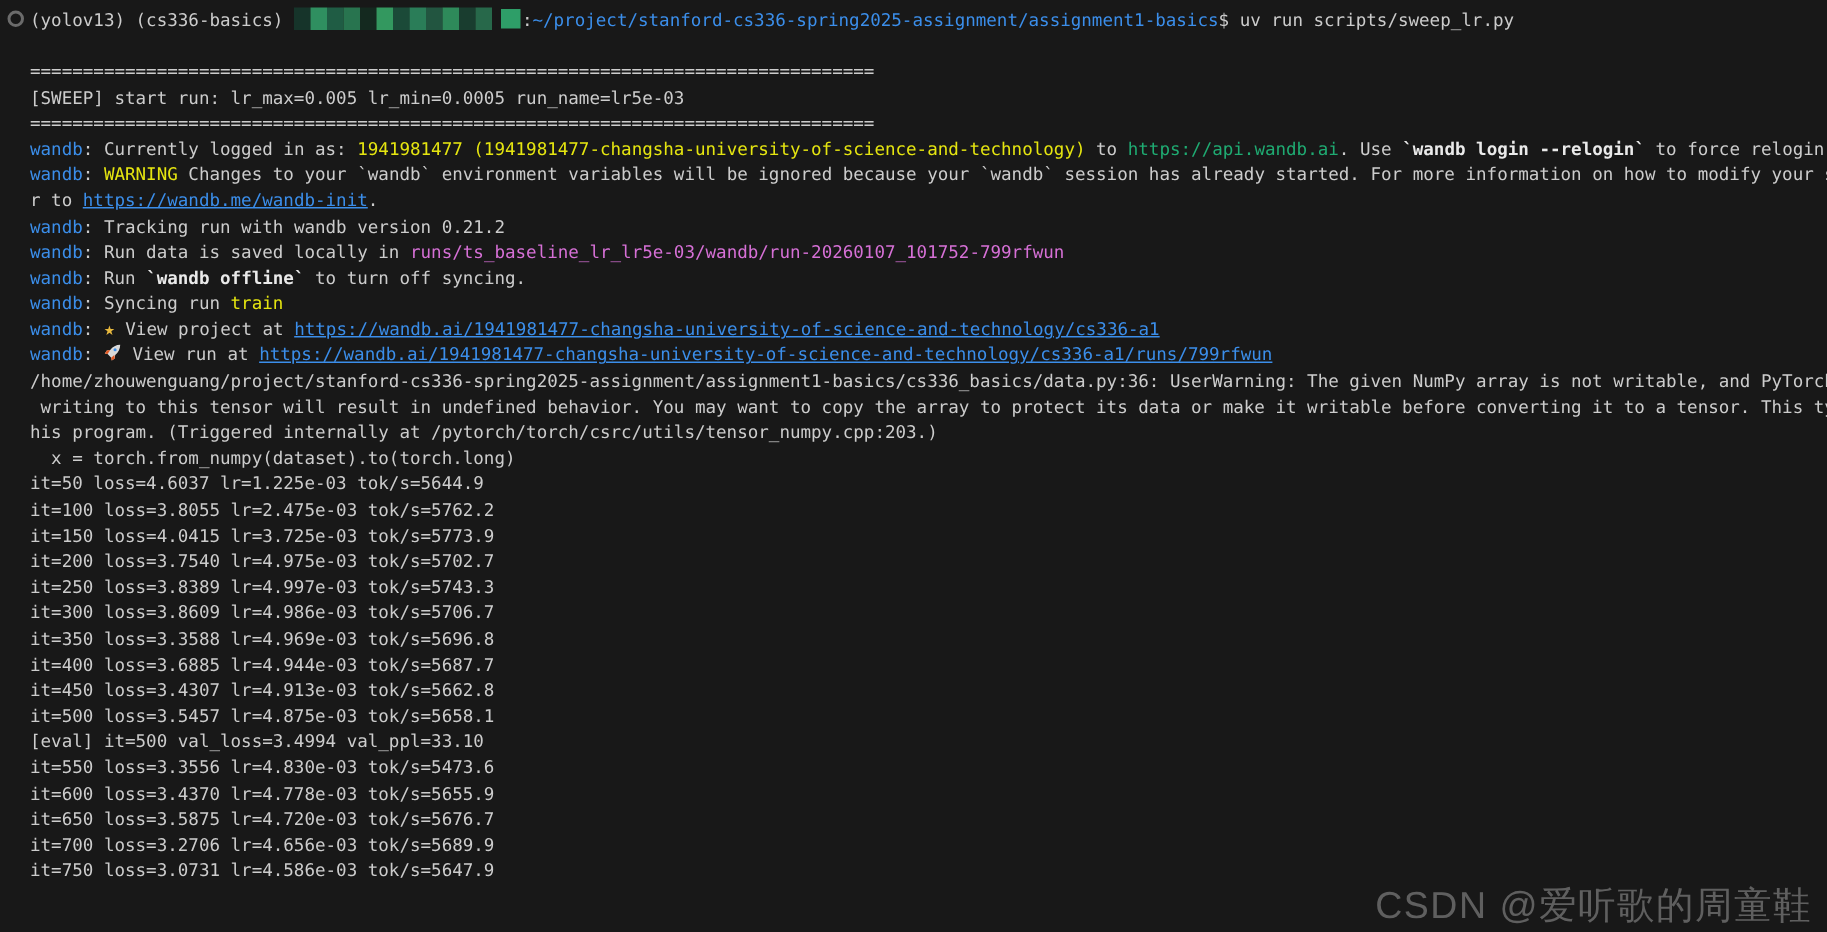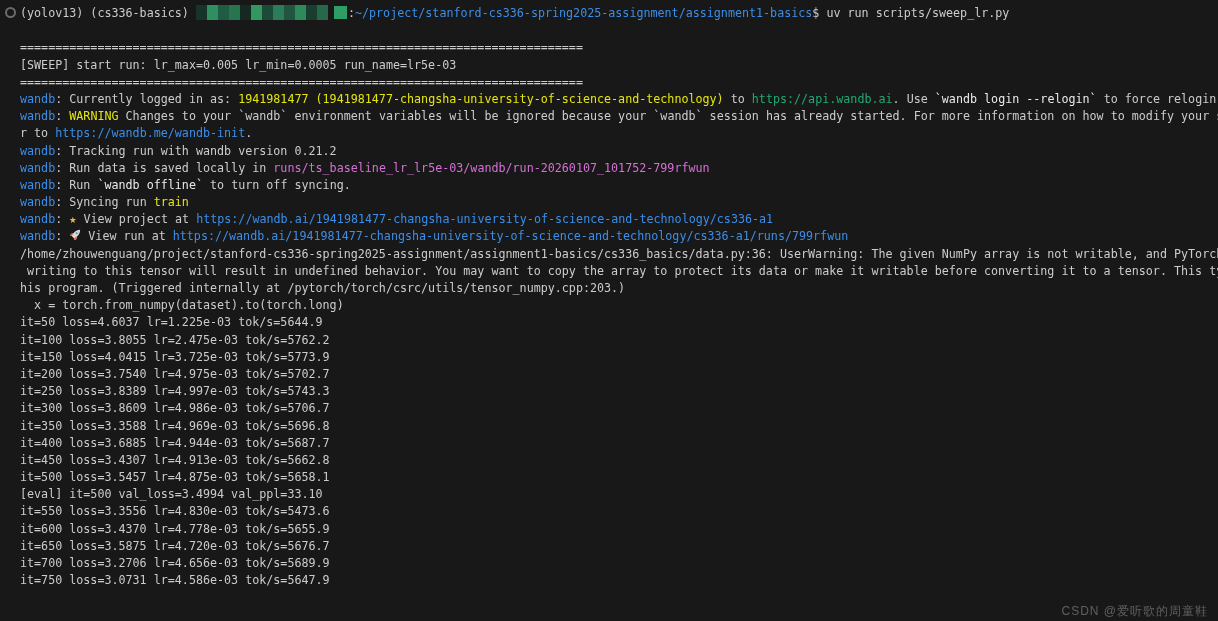--- a/index.html
+++ b/index.html
@@ -16,36 +16,36 @@
     white-space:pre;
     font-size:11.7px;
     color:var(--foreground,#cccccc);
   }
   .row{height:17.2px;line-height:17.2px;white-space:pre;}
   .s-fg{color:var(--foreground)}
   .s-blue{color:var(--blue)}
   .s-yellow{color:var(--yellow)}
   .s-green{color:var(--green)}
   .s-magenta{color:var(--magenta)}
-  .s-boldWhite{color:var(--bold_white);font-weight:normal}
+  .s-boldWhite{color:var(--bold_white);font-weight:bold}
   .s-pathBold{color:var(--blue);font-weight:normal}
-  .s-link{color:var(--link_blue);cursor:pointer}
+  .s-link{color:var(--link_blue);text-decoration:underline;cursor:pointer}
   .redact{display:inline-block;vertical-align:middle;margin:0 6px 2px 0;font-size:0;line-height:0;}
   .rblock{display:inline-block;width:11px;height:15px;}
   .user-block{display:inline-block;width:13px;height:13px;vertical-align:middle;margin:0 1px 2px 0;background:var(--block_green);}
   .emoji-star{color:var(--star_gold);font-size:12px;}
   .rocket-svg{vertical-align:-1px;}
   #cmd-decorator{
     position:absolute;left:5px;top:7px;width:7px;height:7px;
     border:2px solid #6b6b6b;border-radius:50%;
   }
   #watermark{
     position:absolute;right:10px;bottom:1px;
     font-family:"Liberation Sans","DejaVu Sans",sans-serif;
-    font-size:12px;letter-spacing:1px;
+    font-size:25px;letter-spacing:1px;
     color:#9a9a9a;opacity:0.55;
   }
 </style>
 </head>
 <body style="--background: #181818; --foreground: #cccccc; --blue: #3b8eea; --yellow: #e5e510; --green: #1fab72; --magenta: #d670d6; --bold_white: #eaeaea; --link_blue: #3b8eea; --star_gold: #e8b93e; --block_green: #2e9e68;">
 
 <div id="cmd-decorator"></div>
 
 <div id="terminal"><div class="row"><span class="s-fg">(yolov13) (cs336-basics) </span><span class="redact"><span class="rblock" style="background: rgb(22, 52, 42);"></span><span class="rblock" style="background: rgb(47, 143, 96);"></span><span class="rblock" style="background: rgb(31, 92, 68);"></span><span class="rblock" style="background: rgb(40, 116, 79);"></span><span class="rblock" style="background: rgb(20, 41, 31);"></span><span class="rblock" style="background: rgb(51, 152, 95);"></span><span class="rblock" style="background: rgb(27, 74, 56);"></span><span class="rblock" style="background: rgb(42, 125, 88);"></span><span class="rblock" style="background: rgb(34, 85, 64);"></span><span class="rblock" style="background: rgb(46, 138, 90);"></span><span class="rblock" style="background: rgb(25, 61, 47);"></span><span class="rblock" style="background: rgb(39, 104, 74);"></span></span><span class="user-block"></span><span class="s-fg">:</span><span class="s-pathBold">~/project/stanford-cs336-spring2025-assignment/assignment1-basics</span><span class="s-fg">$ uv run scripts/sweep_lr.py</span></div><div class="row"><span class="s-fg"></span></div><div class="row"><span class="s-fg">================================================================================</span></div><div class="row"><span class="s-fg">[SWEEP] start run: lr_max=0.005 lr_min=0.0005 run_name=lr5e-03</span></div><div class="row"><span class="s-fg">================================================================================</span></div><div class="row"><span class="s-blue">wandb</span><span class="s-fg">: Currently logged in as: </span><span class="s-yellow">1941981477 (1941981477-changsha-university-of-science-and-technology)</span><span class="s-fg"> to </span><span class="s-green">https://api.wandb.ai</span><span class="s-fg">. Use </span><span class="s-boldWhite">`wandb login --relogin`</span><span class="s-fg"> to force relogin</span></div><div class="row"><span class="s-blue">wandb</span><span class="s-fg">: </span><span class="s-yellow">WARNING</span><span class="s-fg"> Changes to your `wandb` environment variables will be ignored because your `wandb` session has already started. For more information on how to modify your settings with `wandb.init()` arguments, refe</span></div><div class="row"><span class="s-fg">r to </span><span class="s-link">https://wandb.me/wandb-init</span><span class="s-fg">.</span></div><div class="row"><span class="s-blue">wandb</span><span class="s-fg">: Tracking run with wandb version 0.21.2</span></div><div class="row"><span class="s-blue">wandb</span><span class="s-fg">: Run data is saved locally in </span><span class="s-magenta">runs/ts_baseline_lr_lr5e-03/wandb/run-20260107_101752-799rfwun</span></div><div class="row"><span class="s-blue">wandb</span><span class="s-fg">: Run </span><span class="s-boldWhite">`wandb offline`</span><span class="s-fg"> to turn off syncing.</span></div><div class="row"><span class="s-blue">wandb</span><span class="s-fg">: Syncing run </span><span class="s-yellow">train</span></div><div class="row"><span class="s-blue">wandb</span><span class="s-fg">: </span><span class="emoji-star">★</span><span class="s-fg"> View project at </span><span class="s-link">https://wandb.ai/1941981477-changsha-university-of-science-and-technology/cs336-a1</span></div><div class="row"><span class="s-blue">wandb</span><span class="s-fg">: </span><svg class="rocket-svg" width="12" height="12" viewBox="0 0 14 14">
         <path d="M13 1c-3.2 0-6 1.6-7.8 4.1L2.6 5.4 1 7.8l2.2.4L6 11l.4 2.2L8.8 11.6l.3-2.6C11.5 7.2 13 4.2 13 1z" fill="#d9d9d9"></path>

